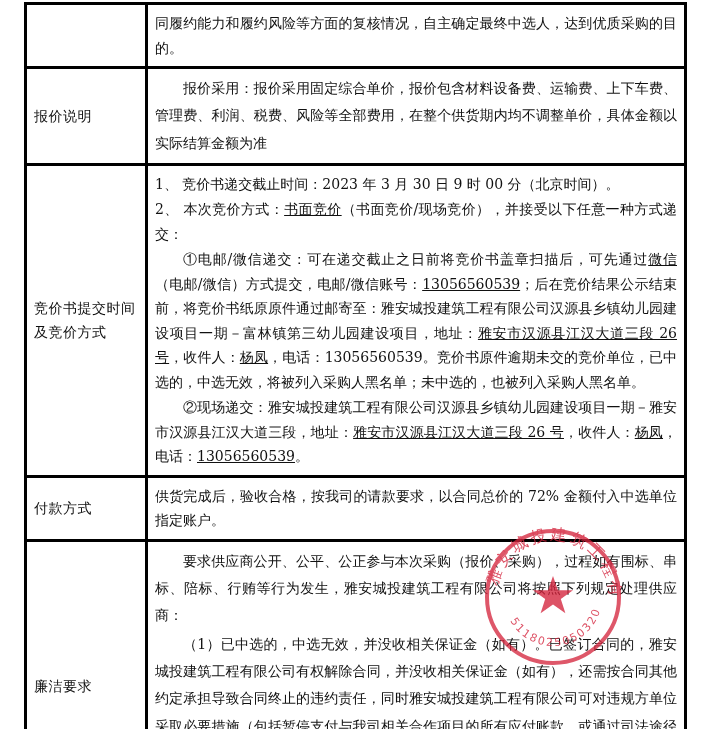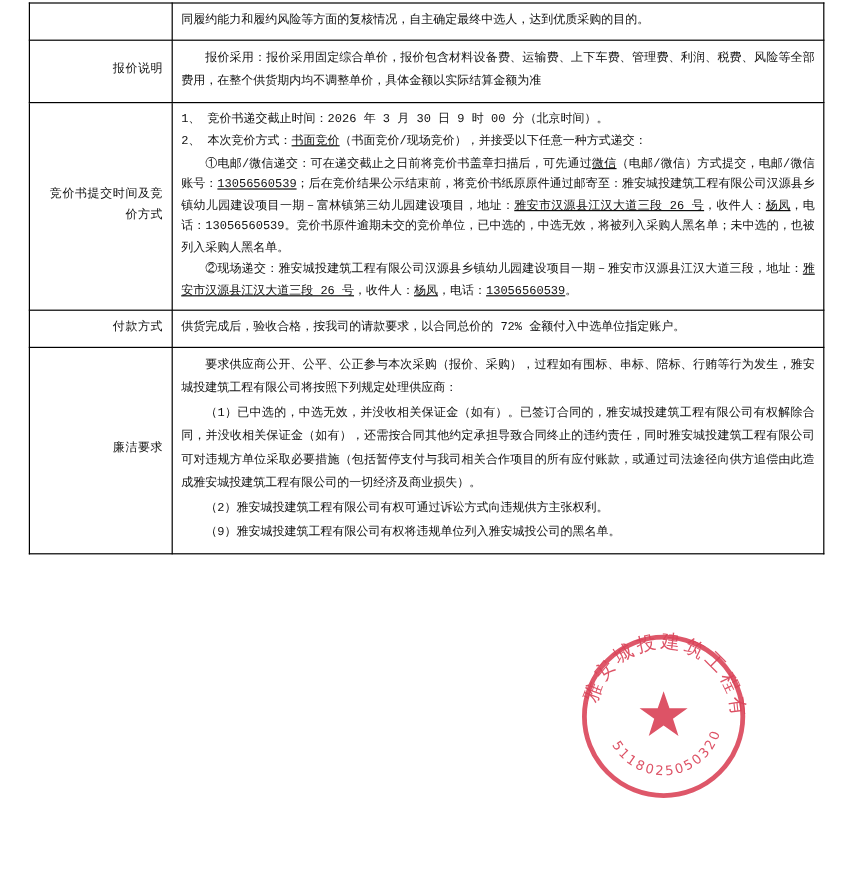--- a/index.html
+++ b/index.html
@@ -22,30 +22,29 @@
     box-sizing: border-box;
   }
   table.doc {
     border-collapse: collapse;
     width: 663px;
     margin-left: 24px;
     margin-top: 2px;
     table-layout: fixed;
   }
   table.doc td {
-    border: 1px solid #000000;
+    border: 3px solid #000000;
     vertical-align: middle;
     padding: 6px 7px;
-    font-size: 10px;
+    font-size: 14px;
     line-height: 1.75;
-    font-family: Liberation Mono, monospace;
   }
   td.label {
     width: 104px;
-    text-align: right;
+    text-align: left;
     vertical-align: middle;
     letter-spacing: 0.5px;
   }
   td.body {
     vertical-align: top;
   }
   .ind {
     text-indent: 2em;
   }
   .noind {
@@ -100,21 +99,21 @@
         <p class="ind just tall">报价采用：报价采用固定综合单价，报价包含材料设备费、运输费、上下车费、管理费、利润、税费、风险等全部费用，在整个供货期内均不调整单价，具体金额以实际结算金额为准</p>
       </td>
     </tr>
 
     <tr>
       <td class="label">
         <span>竞价书提交时间及竞价方式</span>
       </td>
       <td class="body">
         <p class="noind just">
-          <span>1、 竞价书递交截止时间：</span><span>2026</span><span> 年 </span><span>3</span><span> 月 </span><span>30</span><span> 日 </span><span>9</span><span> 时 </span><span>00</span><span> 分</span><span>（北京时间）。</span>
+          <span>1、 竞价书递交截止时间：</span><span>2023</span><span> 年 </span><span>3</span><span> 月 </span><span>30</span><span> 日 </span><span>9</span><span> 时 </span><span>00</span><span> 分</span><span>（北京时间）。</span>
         </p>
         <p class="noind just">
           <span>2、 本次竞价方式：</span><span class="u">书面竞价</span><span>（书面竞价/现场竞价），并接受以下任意一种方式递交：</span>
         </p>
         <p class="ind just">
           <span>①电邮/微信递交：可在递交截止之日前将竞价书盖章扫描后，可先通过</span><span class="u">微信</span><span>（电邮/微信）方式提交，电邮/微信账号：</span><span class="u">13056560539</span><span>；后在竞价结果公示结束前，将竞价书纸原原件通过邮寄至：雅安城投建筑工程有限公司汉源县乡镇幼儿园建设项目一期－富林镇第三幼儿园建设项目，地址：</span><span class="u">雅安市汉源县江汉大道三段 26 号</span><span>，收件人：</span><span class="u">杨凤</span><span>，电话：</span><span>13056560539。</span><span>竞价书原件逾期未交的竞价单位，已中选的，中选无效，将被列入采购人黑名单；未中选的，也被列入采购人黑名单。</span>
         </p>
         <p class="ind just">
           <span>②现场递交：雅安城投建筑工程有限公司汉源县乡镇幼儿园建设项目一期－雅安市汉源县江汉大道三段，地址：</span><span class="u">雅安市汉源县江汉大道三段 26 号</span><span>，收件人：</span><span class="u">杨凤</span><span>，电话：</span><span class="u">13056560539</span><span>。</span>
         </p>

